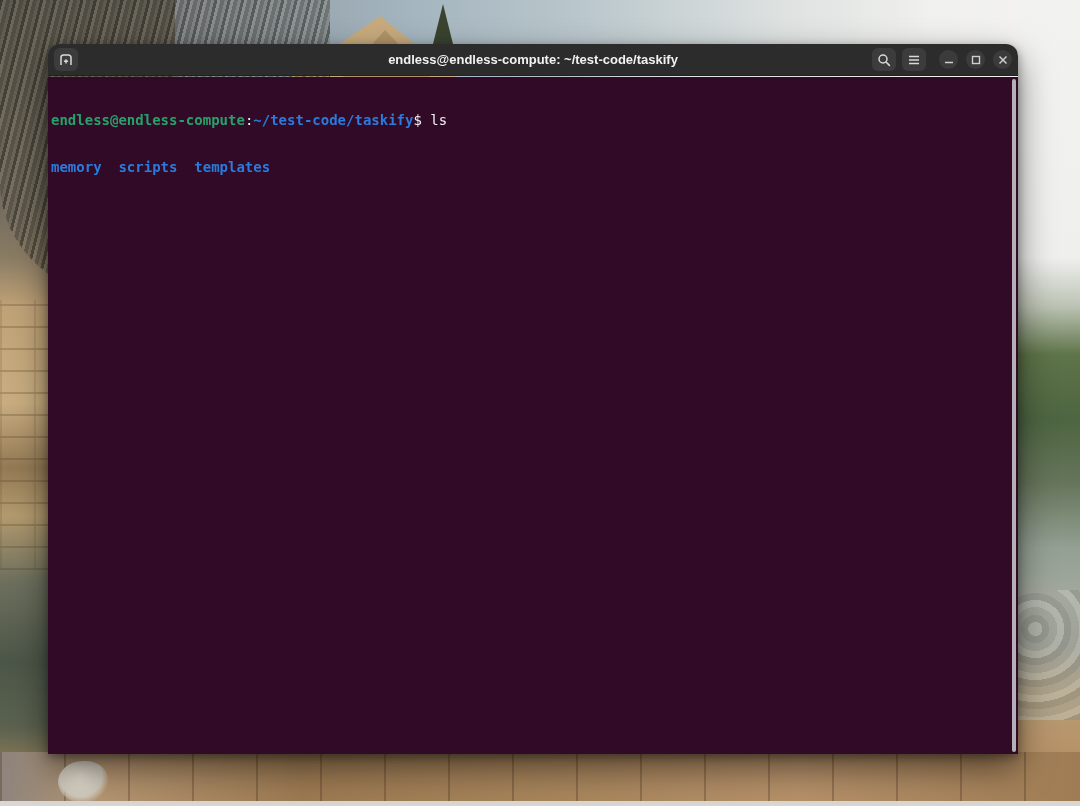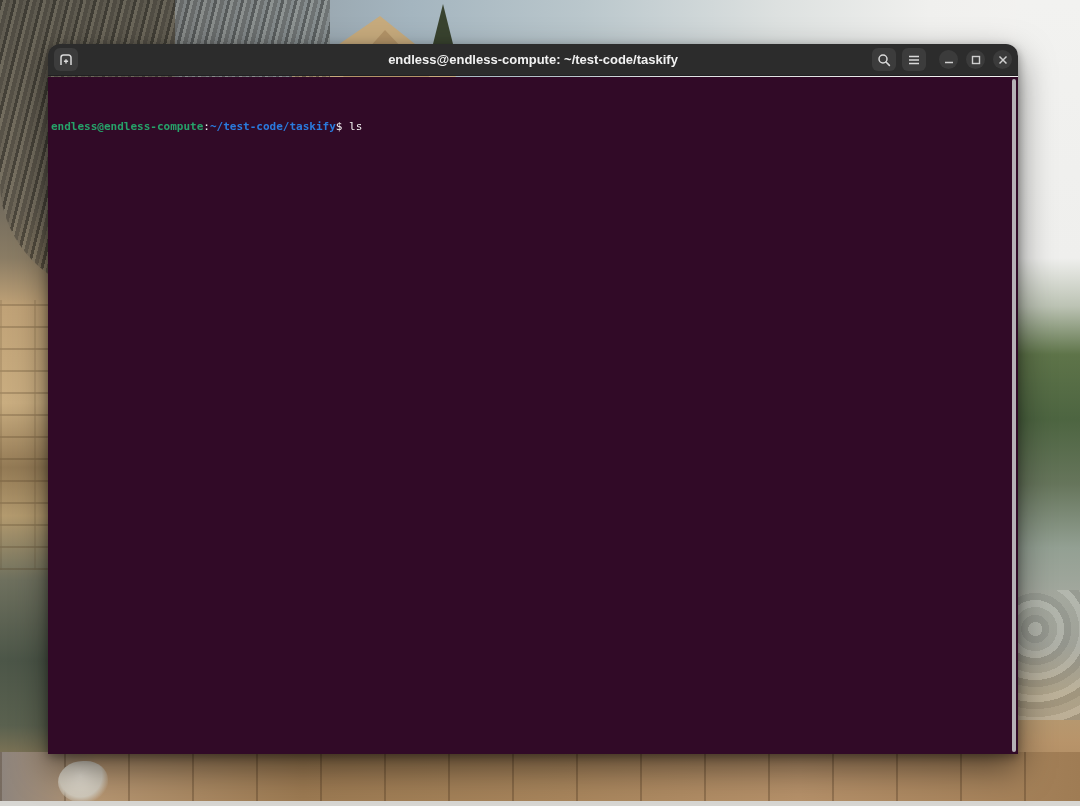--- a/index.html
+++ b/index.html
@@ -69,22 +69,22 @@
   .tb-circle { width: 19px; height: 19px; border-radius: 50%; background: #3b3b3b; }
   .tb-spacer { flex: 1; }
   .tb-gap-sm { width: 6px; }
   .tb-gap-md { width: 13px; }
   .tb-gap-xs { width: 8px; }
   .tb-btn svg { display: block; }
 
   .terminal-body { position: absolute; top: 33px; left: 0; right: 0; bottom: 0;
                    background: #310a27; cursor: text;
                    font-family: "DejaVu Sans Mono", monospace;
-                   font-size: 11px; line-height: 15.5px; color: #ffffff;
-                   padding: 11px 10px 0 3px; white-space: pre; }
+                   font-size: 14px; line-height: 15.5px; color: #ffffff;
+                   padding: 5px 10px 0 3px; white-space: pre; }
   .t-user { color: #26a269; font-weight: 700; }
   .t-sep  { color: #f2f2f2; }
   .t-path { color: #2a7bde; font-weight: 700; }
   .t-sym  { color: #f2f2f2; }
   .t-cmd  { color: #f2f2f2; }
   .t-dir  { color: #2a7bde; font-weight: 700; }
   .t-dir + .t-dir { margin-left: 2ch; }
   .t-cursor { display: inline-block; width: 7px; height: 13px; background: #ffffff;
               vertical-align: -2px; }
 
@@ -166,17 +166,18 @@
           <svg width="10" height="10" viewBox="0 0 10 10">
             <line x1="1.5" y1="1.5" x2="8.5" y2="8.5" stroke="#cfcfcf" stroke-width="1.5"></line>
             <line x1="8.5" y1="1.5" x2="1.5" y2="8.5" stroke="#cfcfcf" stroke-width="1.5"></line>
           </svg>
         </span>
       </button>
     </div>
 
     <div class="terminal-body">
       <div class="t-line"><span class="t-user">endless@endless-compute</span><span class="t-sep">:</span><span class="t-path">~/test-code/taskify</span><span class="t-sym">$ </span><span class="t-cmd">ls</span></div>
+      <div class="t-line"><span class="t-dir">memory</span><span class="t-dir">scripts</span><span class="t-dir">templates</span></div>
       <div class="scrollbar"></div>
     </div>
 
   </div>
 </div>
 
 </body></html>

